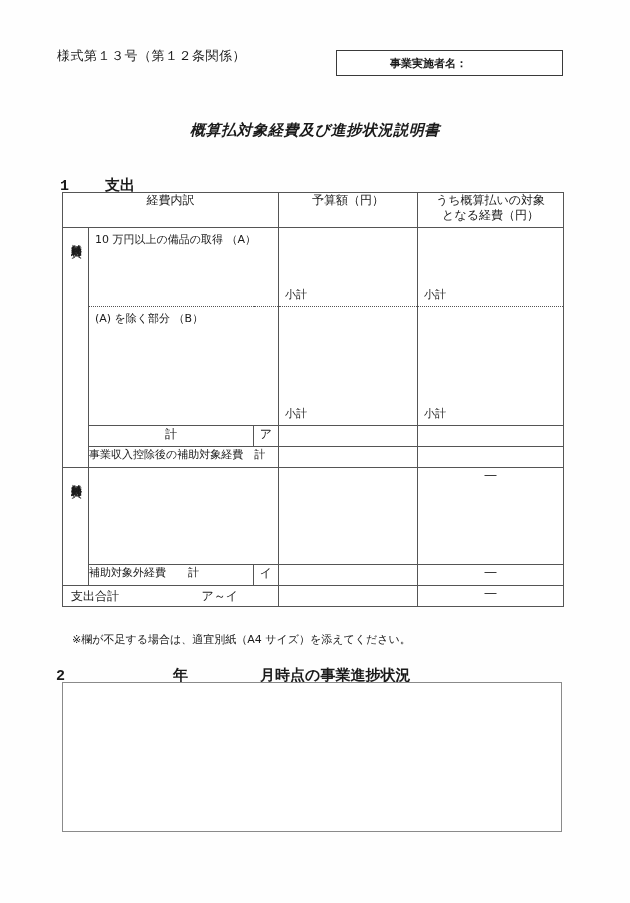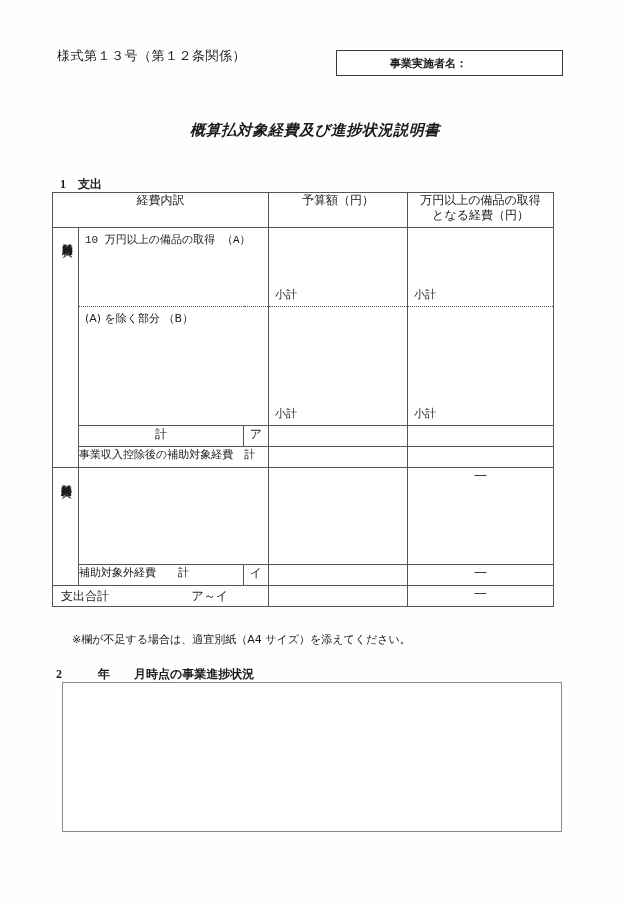--- a/index.html
+++ b/index.html
@@ -60,32 +60,32 @@
     font-size: 15px;
     font-weight: bold;
     font-family: "DejaVu Sans", "Liberation Sans", sans-serif;
     letter-spacing: 0.6px;
     font-style: italic;
   }
 
   
   .section-head {
     position: absolute;
-    font-size: 12px;
-    font-family: Liberation Serif, serif;
+    font-size: 15px;
+    font-family: Liberation Mono, monospace;
     font-weight: bold;
     white-space: pre;
   }
   #sec1-head { left: 60px; top: 176px; }
   #sec2-head { left: 56px; top: 666px; }
 
   
   .exp-table {
     position: absolute;
-    left: 52px;
+    left: 62px;
     top: 192px;
     width: 501px;
     border-collapse: collapse;
     table-layout: fixed;
     font-family: "DejaVu Sans", "Liberation Sans", sans-serif;
     font-size: 11px;
   }
   .exp-table td, .exp-table th {
     border: 1px solid #555;
     padding: 0;
@@ -108,21 +108,21 @@
     padding: 2px 0;
   }
   .vert-label span {
     writing-mode: vertical-rl;
     text-orientation: upright;
     display: inline-block;
     line-height: 1.08;
     font-size: 11px;
     letter-spacing: 0.5px;
   }
-  .row-a { height: 78px; position: relative; font-family: Liberation Mono, monospace; }
+  .row-a { height: 78px; position: relative; }
   .row-b { height: 118px; position: relative; }
   .dashed-bottom { border-bottom: 1px dotted #555 !important; }
   .dashed-top { border-top: 1px dotted #555 !important; margin-top: 20px; }
 
   .cell-inner {
     position: relative;
     height: 100%;
     box-sizing: border-box;
   }
   .top-text {
@@ -238,21 +238,21 @@
       <col style="width:25px">
       <col style="width:139px">
       <col style="width:146px">
     </colgroup>
     <tbody>
 
       <tr>
         <th class="hdr" colspan="3">経費内訳</th>
         <th class="hdr">予算額（円）</th>
         <th class="hdr">
-          <span>万円以上の備品の取得</span><br>
+          <span>うち概算払いの対象</span><br>
           <span>となる経費（円）</span>
         </th>
       </tr>
 
       <tr class="row-a">
         <td class="vert-label" rowspan="4">
           <span>補助対象経費</span>
         </td>
         <td class="dashed-bottom" colspan="2">
           <div class="cell-inner" style="height:78px">

